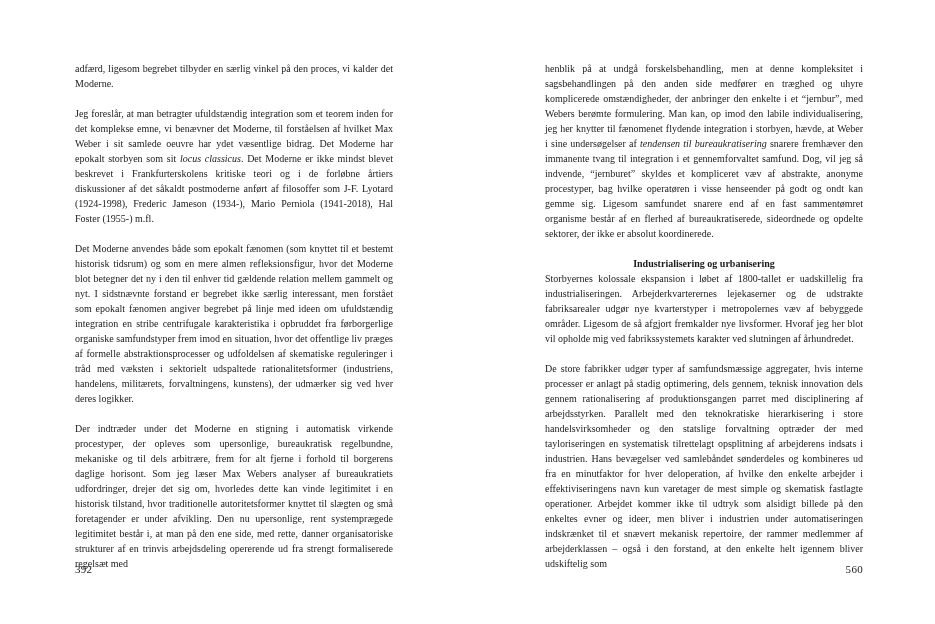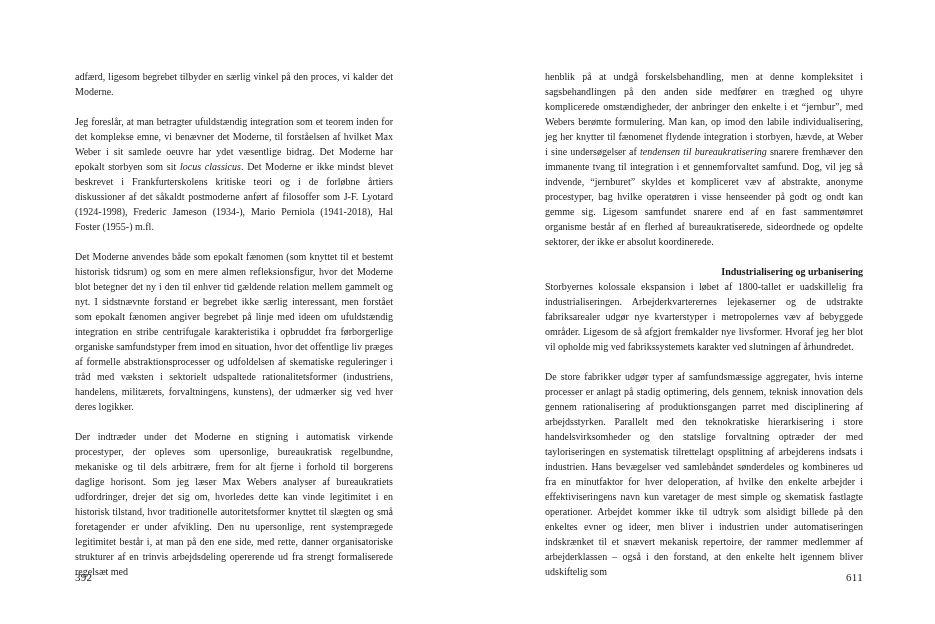--- a/index.html
+++ b/index.html
@@ -15,21 +15,21 @@
     font-family: "Liberation Serif", serif;
     color: #1a1a1a;
   }
   .spread {
     position: absolute;
     inset: 0;
     background: #ffffff;
   }
   .page {
     position: absolute;
-    top: 12px;
+    top: 4px;
     height: 528px;
     width: 318px;
     text-decoration: underline;
   }
   .page-left  { left: 75px; }
   .page-right { left: 545px; }
   .text-col {
     position: absolute;
     top: 57px;
     left: 0;
@@ -41,21 +41,21 @@
     -webkit-hyphens: auto;
   }
   .text-col p {
     margin: 0 0 15px 0;
   }
   .text-col h2 {
     margin: 0;
     font-size: 10px;
     line-height: 15px;
     font-weight: bold;
-    text-align: right;
+    text-align: center;
   }
   .italic { font-style: italic; }
   .page-number {
     position: absolute;
     top: 558px;
     font-size: 11px;
     line-height: 15px;
     letter-spacing: 0.3px;
   }
   .page-number.num-left  { left: 0; }
@@ -76,16 +76,16 @@
     <div class="page-number num-left">392</div>
   </div>
 
   <div class="page page-right">
     <div class="text-col">
         <p><span>henblik på at undgå forskelsbehandling, men at denne kompleksitet i sagsbehandlingen på den anden side medfører en træghed og uhyre komplicerede omstændigheder, der anbringer den enkelte i et “jernbur”, med Webers berømte formulering. Man kan, op imod den labile individualisering, jeg her knytter til fænomenet flydende integration i storbyen, hævde, at Weber i sine undersøgelser af </span><span class="italic">tendensen til bureaukratisering</span><span> snarere fremhæver den immanente tvang til integration i et gennemforvaltet samfund. Dog, vil jeg så indvende, “jernburet” skyldes et kompliceret væv af abstrakte, anonyme procestyper, bag hvilke operatøren i visse henseender på godt og ondt kan gemme sig. Ligesom samfundet snarere end af en fast sammentømret organisme består af en flerhed af bureaukratiserede, sideordnede og opdelte sektorer, der ikke er absolut koordinerede.</span></p>
         <h2><span>Industrialisering og urbanisering</span></h2>
         <p><span>Storbyernes kolossale ekspansion i løbet af 1800-tallet er uadskillelig fra industrialiseringen. Arbejderkvarterernes lejekaserner og de udstrakte fabriksarealer udgør nye kvarterstyper i metropolernes væv af bebyggede områder. Ligesom de så afgjort fremkalder nye livsformer. Hvoraf jeg her blot vil opholde mig ved fabrikssystemets karakter ved slutningen af århundredet.</span></p>
         <p><span>De store fabrikker udgør typer af samfundsmæssige aggregater, hvis interne processer er anlagt på stadig optimering, dels gennem, teknisk innovation dels gennem rationalisering af produktionsgangen parret med disciplinering af arbejdsstyrken. Parallelt med den teknokratiske hierarkisering i store handelsvirksomheder og den statslige forvaltning optræder der med tayloriseringen en systematisk tilrettelagt opsplitning af arbejderens indsats i industrien. Hans bevægelser ved samlebåndet sønderdeles og kombineres ud fra en minutfaktor for hver deloperation, af hvilke den enkelte arbejder i effektiviseringens navn kun varetager de mest simple og skematisk fastlagte operationer. Arbejdet kommer ikke til udtryk som alsidigt billede på den enkeltes evner og ideer, men bliver i industrien under automatiseringen indskrænket til et snævert mekanisk repertoire, der rammer medlemmer af arbejderklassen – også i den forstand, at den enkelte helt igennem bliver udskiftelig som</span></p>
       </div>
-    <div class="page-number num-right">611</div>
+    <div class="page-number num-right">560</div>
   </div>
 
 </div>
 
 </body></html>

